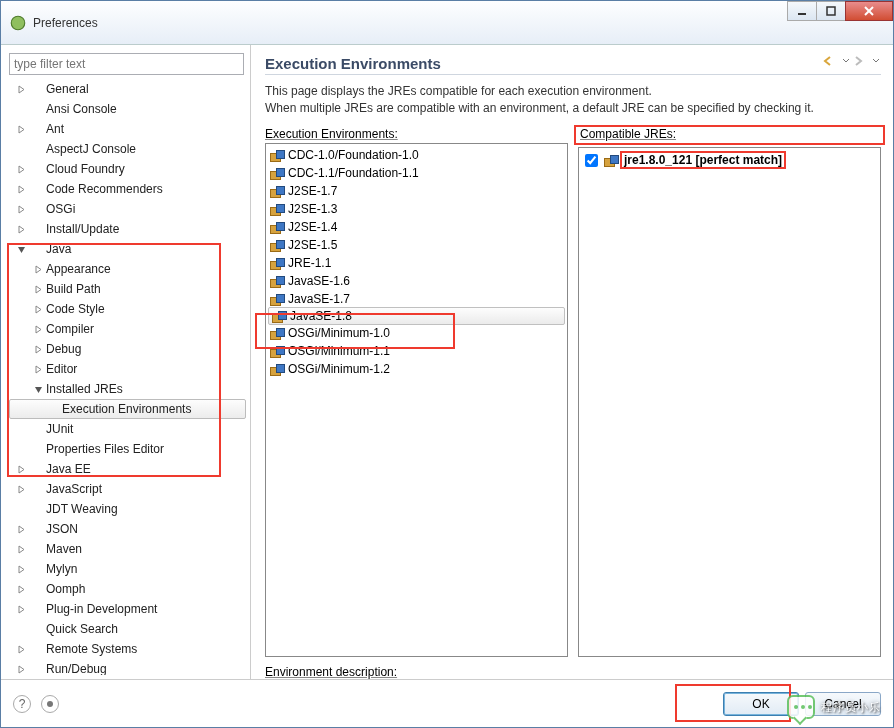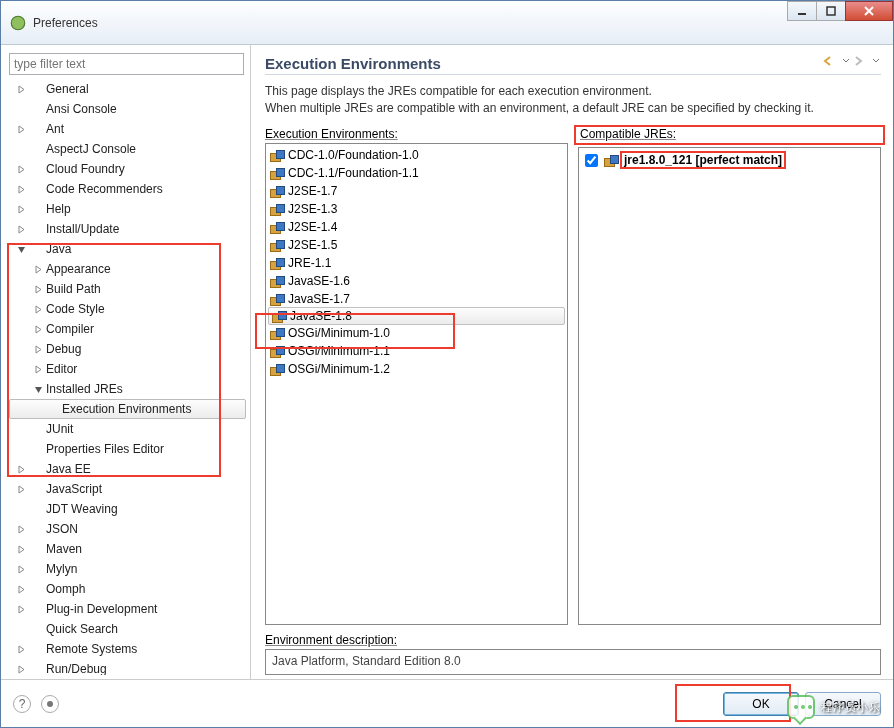--- a/index.html
+++ b/index.html
@@ -150,21 +150,21 @@
               </svg>
             </span>
             <span>Code Recommenders</span>
           </div>
           <div class="tree-item indent-0">
             <span class="twisty">
               <svg viewBox="0 0 9 9">
                 <path d="M2 1 L7 4.5 L2 8 Z" fill="none" stroke="#888"></path>
               </svg>
             </span>
-            <span>Help</span>
+            <span>OSGi</span>
           </div>
           <div class="tree-item indent-0">
             <span class="twisty">
               <svg viewBox="0 0 9 9">
                 <path d="M2 1 L7 4.5 L2 8 Z" fill="none" stroke="#888"></path>
               </svg>
             </span>
             <span>Install/Update</span>
           </div>
           <div class="tree-item indent-0">
@@ -419,21 +419,20 @@
               <span class="jre-highlight">
                 <b>jre1.8.0_121 [perfect match]</b>
               </span>
             </div>
           </div>
         </div>
         <div class="env-list-highlight" style="left:-10px; top:186px; width:200px; height:36px;"></div>
       </div>
 
       <div class="env-desc-label">Environment description:</div>
-      <div class="env-desc-box">Java Platform, Standard Edition 8.0</div>
     </div>
 
   </div>
 
   <div class="footer">
     <div class="help-icon">?</div>
     <div class="record-icon">
         <svg width="8" height="8">
           <circle cx="4" cy="4" r="3" fill="#777"></circle>
         </svg>

